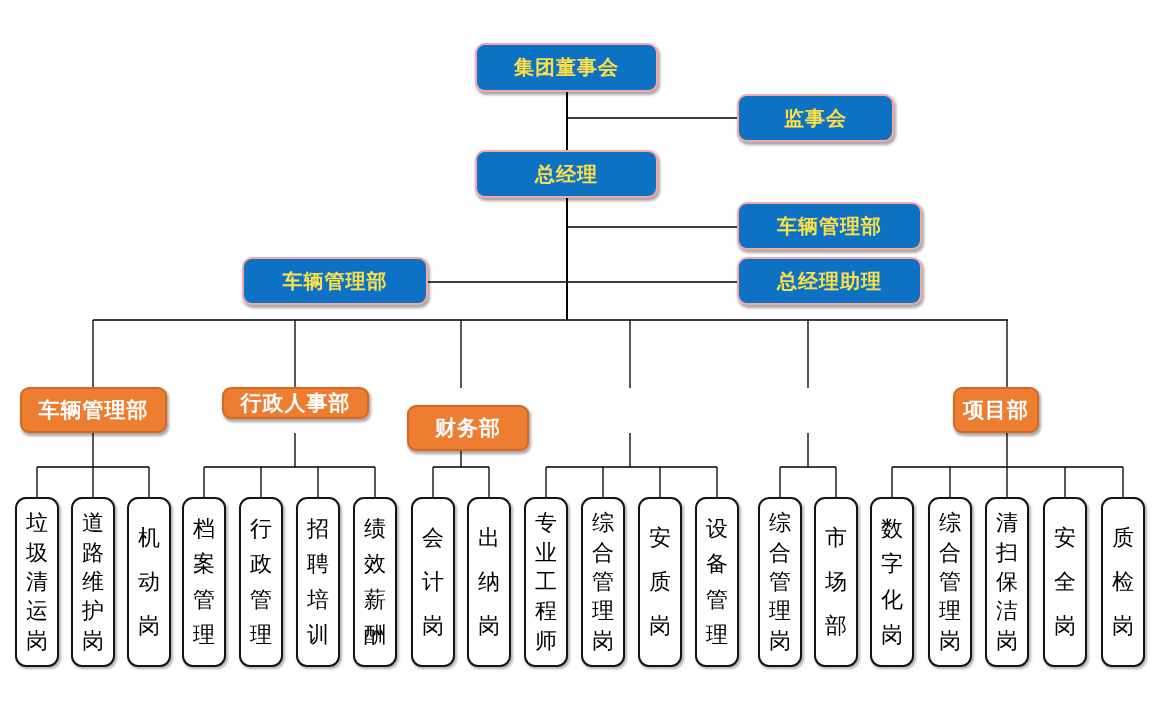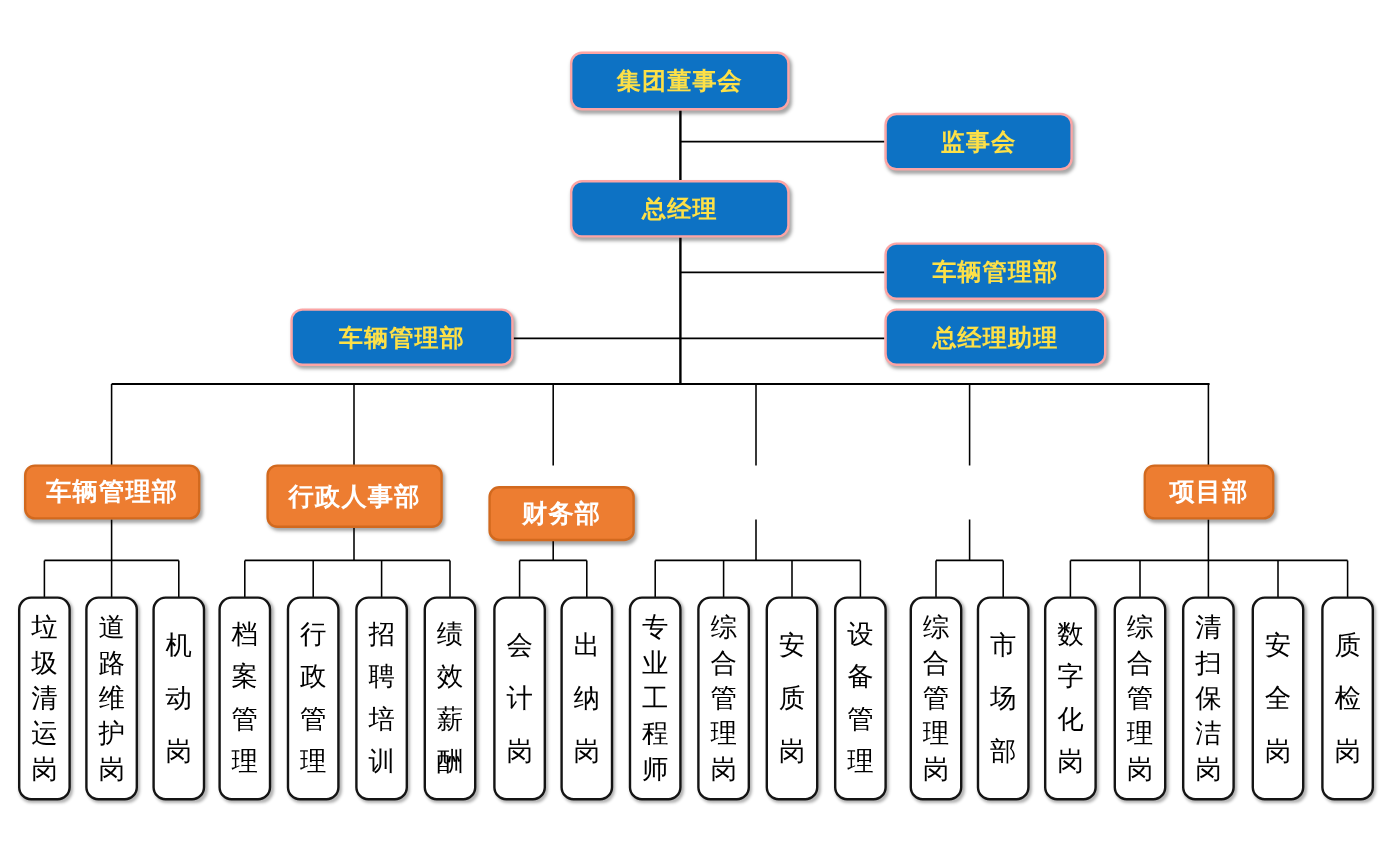--- a/index.html
+++ b/index.html
@@ -62,27 +62,27 @@
   <div class="node blue" style="left:242px;top:257px;width:186px;height:48px">
     <span>车辆管理部</span>
   </div>
   <div class="node blue" style="left:737px;top:257px;width:185px;height:48px">
     <span>总经理助理</span>
   </div>
 
   <div class="node dept" style="left:20px;top:387px;width:147px;height:46px">
     <span>车辆管理部</span>
   </div>
-  <div class="node dept" style="left:222px;top:387px;width:147px;height:53px">
+  <div class="node dept" style="left:222px;top:387px;width:147px;height:32px">
     <span>行政人事部</span>
   </div>
   <div class="node dept" style="left:407px;top:405px;width:122px;height:46px">
     <span>财务部</span>
   </div>
-  <div class="node dept" style="left:953px;top:387px;width:109px;height:46px">
+  <div class="node dept" style="left:953px;top:387px;width:86px;height:46px">
     <span>项目部</span>
   </div>
 
   <div class="node pos" style="left:15px;top:497px;width:44px;height:170px">
     <div class="vtext">
         <span>垃</span>
         <span>圾</span>
         <span>清</span>
         <span>运</span>
         <span>岗</span>

